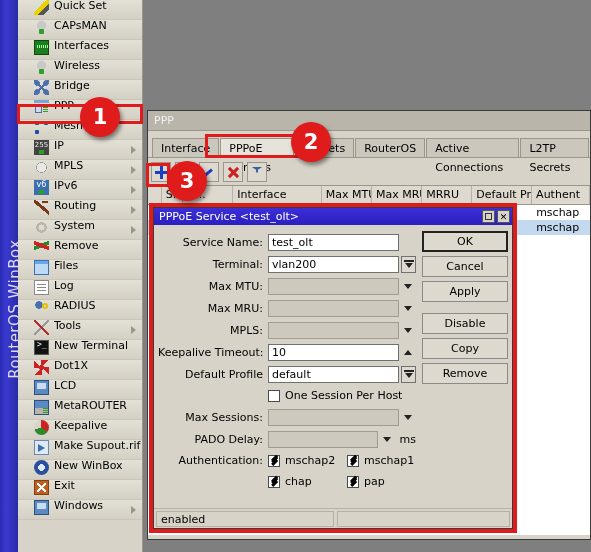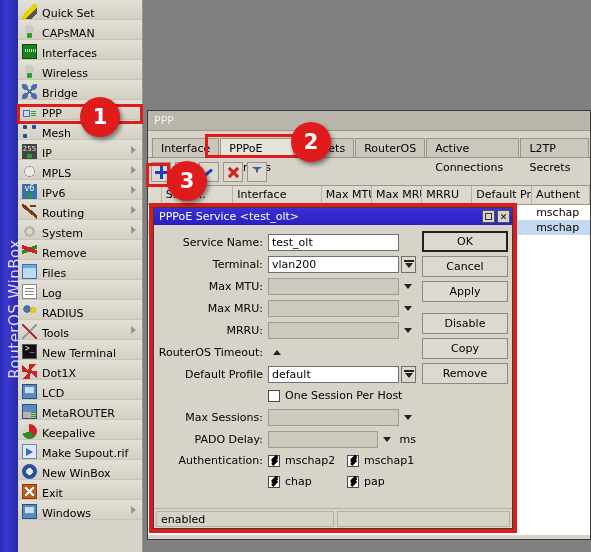--- a/index.html
+++ b/index.html
@@ -24,22 +24,22 @@
     text-align:center;white-space:nowrap;
   }
   
   #sidebar{
     position:absolute;left:18px;top:0;width:125px;height:552px;
     background:#d7d3c8;
     border-right:1px solid #9a968c;
     box-sizing:border-box;
   }
   .menu-item{
-    position:relative;height:20px;display:flex;align-items:flex-end;
-    padding-left:4px;box-sizing:border-box;
+    position:relative;height:20px;display:flex;align-items:flex-start;
+    padding-left:16px;box-sizing:border-box;
     border-bottom:1px solid #c9c5ba;
     background:linear-gradient(to bottom,#e3e0d6 0%,#d4d0c4 100%);
   }
   .menu-item .mi-icon{
     width:15px;height:15px;margin-right:5px;flex:0 0 15px;
     position:relative;
   }
   .menu-item .mi-label{font-size:11px;color:#000;line-height:1;}
   .menu-item .mi-arrow{
     position:absolute;right:6px;top:6px;
@@ -517,28 +517,29 @@
           </div>
         </div>
         <div class="frow">
           <div class="flabel">Max MRU:</div>
           <div class="finput disabled"></div>
           <div class="fspin flat">
             <span class="arrow-down"></span>
           </div>
         </div>
         <div class="frow">
-          <div class="flabel">MRRU:</div>
+          <div class="flabel">MPLS:</div>
           <div class="finput disabled"></div>
           <div class="fspin flat">
             <span class="arrow-down"></span>
           </div>
         </div>
         <div class="frow">
-          <div class="flabel">RouterOS Timeout:</div>
+          <div class="flabel">Keepalive Timeout:</div>
+          <div class="finput">10</div>
           <div class="fspin flat">
             <span class="arrow-up"></span>
           </div>
         </div>
         <div class="frow">
           <div class="flabel">Default Profile</div>
           <div class="finput">default</div>
           <div class="fspin">
             <span class="combo-glyph">
               <i></i>

